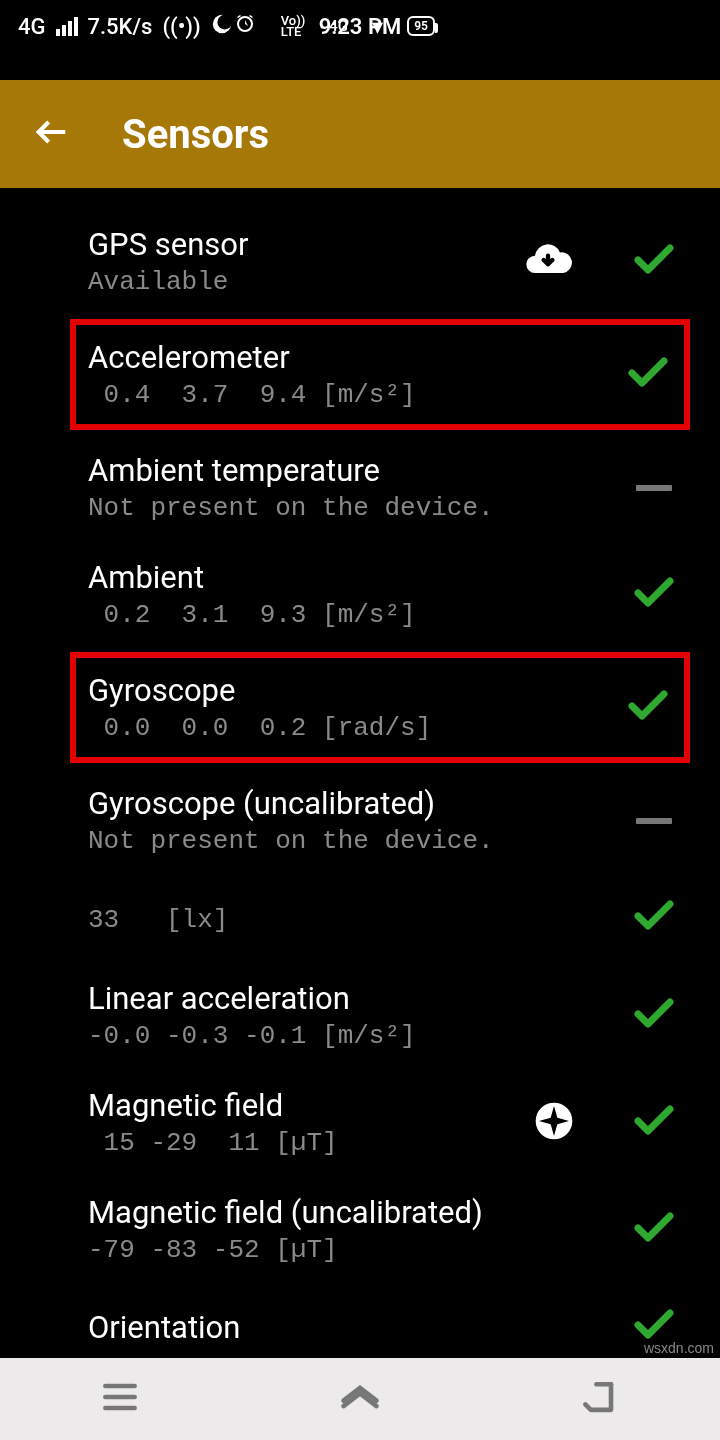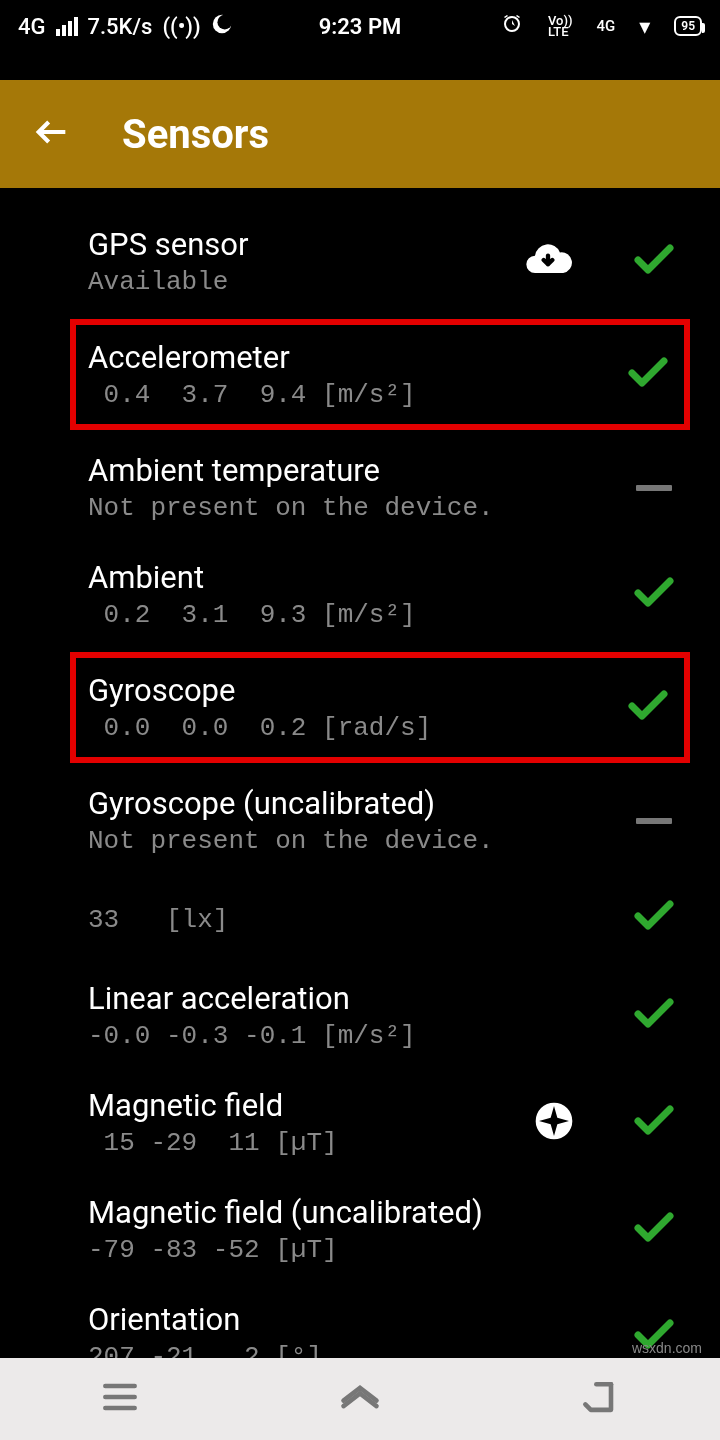--- a/index.html
+++ b/index.html
@@ -10,21 +10,20 @@
       font-family: -apple-system, BlinkMacSystemFont, "Segoe UI", Roboto, sans-serif;
       color: #fff;
       overflow: hidden;
       position: relative;
     }
     .status-bar {
       height: 52px;
       background: #000;
       display: flex;
       align-items: center;
-      justify-content: space-between;
       padding: 13px 18px;
       font-size: 22px;
       font-weight: 500;
     }
     .status-left { display: flex; align-items: center; gap: 10px; }
     .status-right { display: flex; align-items: center; gap: 24px; }
     .status-center { position: absolute; left: 50%; transform: translateX(-50%); font-weight: 600; }
     .signal-bars { display: inline-flex; align-items: flex-end; gap: 2px; }
     .sbar { width: 4px; background: #fff; }
     .sb1 { height: 7px; } .sb2 { height: 11px; } .sb3 { height: 15px; } .sb4 { height: 19px; }
@@ -69,21 +68,21 @@
       right: 0;
       height: 82px;
       background: #eceaea;
       display: flex;
       align-items: center;
       justify-content: space-around;
     }
     .nav-bar svg { width: 44px; height: 44px; }
     .watermark {
       position: absolute;
-      right: 18px;
+      right: 6px;
       bottom: 84px;
       font-size: 14px;
       color: #888;
       font-family: sans-serif;
     }
   </style>
 </head>
 <body>
 
 <div class="status-bar">
@@ -240,21 +239,20 @@
       </div>
       <div class="row-icons">
         <span class="check"><svg viewBox="0 0 24 24" fill="none" stroke="#2fa82f" stroke-width="3.5" stroke-linecap="round" stroke-linejoin="round">
             <path d="M4 12l5 5L20 6"></path>
           </svg></span>
       </div>
     </div>
     <div class="row">
       <div class="row-text">
         <div class="row-title">Orientation</div>
-        <div class="row-sub">207 -21   2 [°]</div>
       </div>
       <div class="row-icons">
         <span class="check"><svg viewBox="0 0 24 24" fill="none" stroke="#2fa82f" stroke-width="3.5" stroke-linecap="round" stroke-linejoin="round">
             <path d="M4 12l5 5L20 6"></path>
           </svg></span>
       </div>
     </div>
   </div>
 
 <div class="nav-bar">

